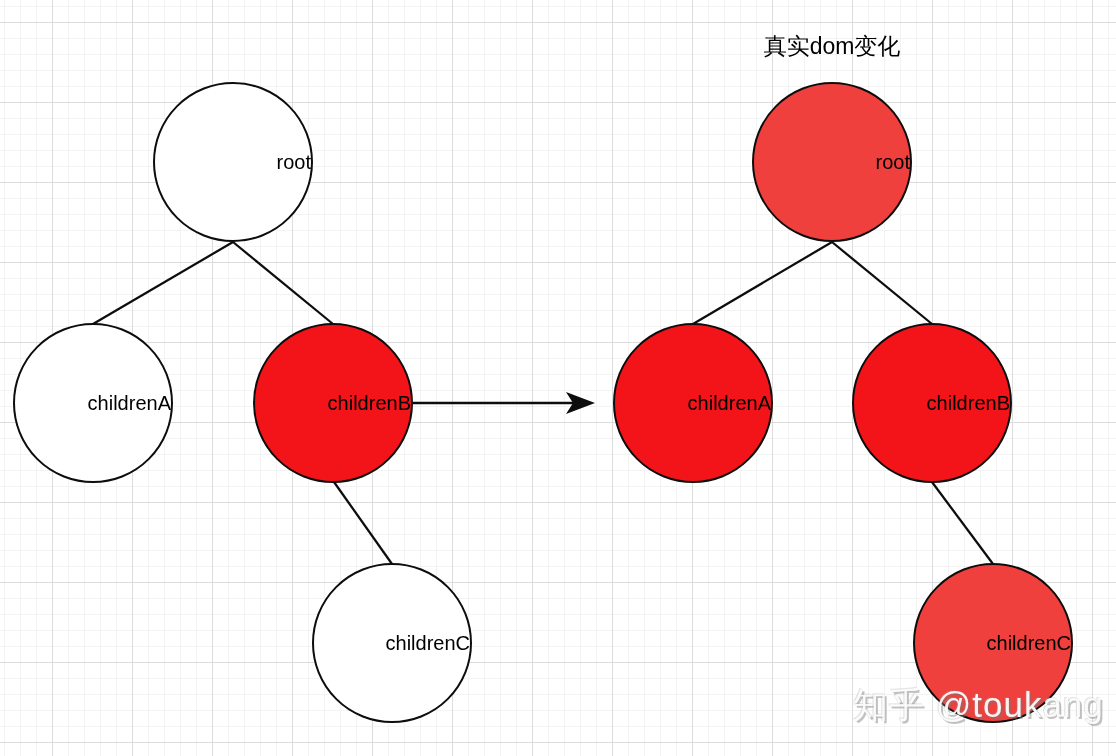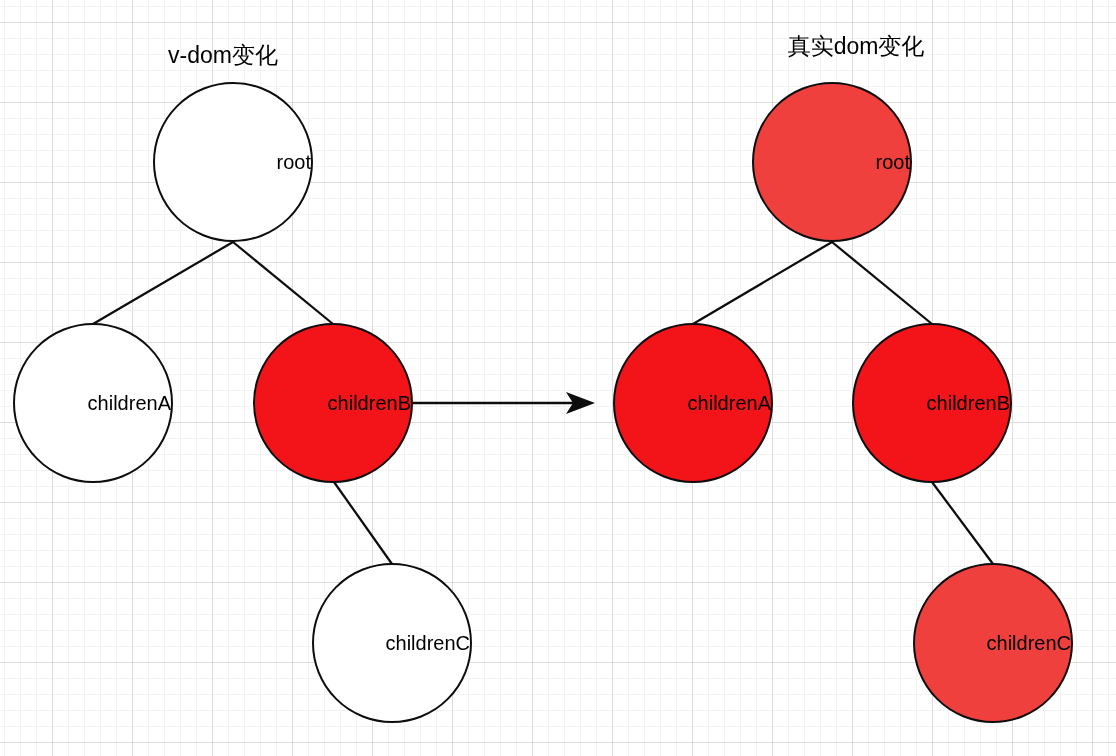--- a/index.html
+++ b/index.html
@@ -70,41 +70,40 @@
   
   .pos-l-root { left: 153px; top: 82px;  }
   .pos-l-a    { left: 13px;  top: 323px; }
   .pos-l-b    { left: 253px; top: 323px; }
   .pos-l-c    { left: 312px; top: 563px; }
   .pos-r-root { left: 752px; top: 82px;  }
   .pos-r-a    { left: 613px; top: 323px; }
   .pos-r-b    { left: 852px; top: 323px; }
   .pos-r-c    { left: 913px; top: 563px; }
   .pos-l-title { left: 223px; top: 40px; }
-  .pos-r-title { left: 856px; top: 31px; }
+  .pos-r-title { left: 832px; top: 31px; }
 </style>
 </head>
 <body>
 
 <div class="canvas">
 
   <svg class="edges-svg" viewBox="0 0 1116 756" xmlns="http://www.w3.org/2000/svg">
     <g fill="none" style="stroke: rgb(13, 13, 13);">
       <line x1="233" y1="242" x2="93" y2="324"></line>
       <line x1="233" y1="242" x2="333" y2="324"></line>
       <line x1="334" y1="482" x2="392" y2="564"></line>
       <line x1="832" y1="242" x2="693" y2="324"></line>
       <line x1="832" y1="242" x2="932" y2="324"></line>
       <line x1="932" y1="482" x2="993" y2="564"></line>
       <line x1="413" y1="403" x2="574" y2="403" style="stroke-width:2.5px"></line>
     </g>
     <polygon points="595,403 566,392 573,403 566,414" stroke="none" style="fill: rgb(13, 13, 13);"></polygon>
   </svg>
 
-  <div class="tree-title pos-l-title">v-dom变化</div>
   <div class="tree-title pos-r-title">真实dom变化</div>
 
   <div class="node pos-l-root" style="background-color: rgb(255, 255, 255);">
     <span>root</span>
   </div>
   <div class="node pos-l-a" style="background-color: rgb(255, 255, 255);">
     <span>childrenA</span>
   </div>
   <div class="node pos-l-b" style="background-color: rgb(242, 20, 25);">
     <span>childrenB</span>
@@ -119,14 +118,15 @@
   <div class="node pos-r-a" style="background-color: rgb(242, 20, 25);">
     <span>childrenA</span>
   </div>
   <div class="node pos-r-b" style="background-color: rgb(242, 20, 25);">
     <span>childrenB</span>
   </div>
   <div class="node pos-r-c" style="background-color: rgb(239, 64, 61);">
     <span>childrenC</span>
   </div>
 
+  <div class="watermark">知乎 @toukang</div>
 
 </div>
 
 </body></html>

